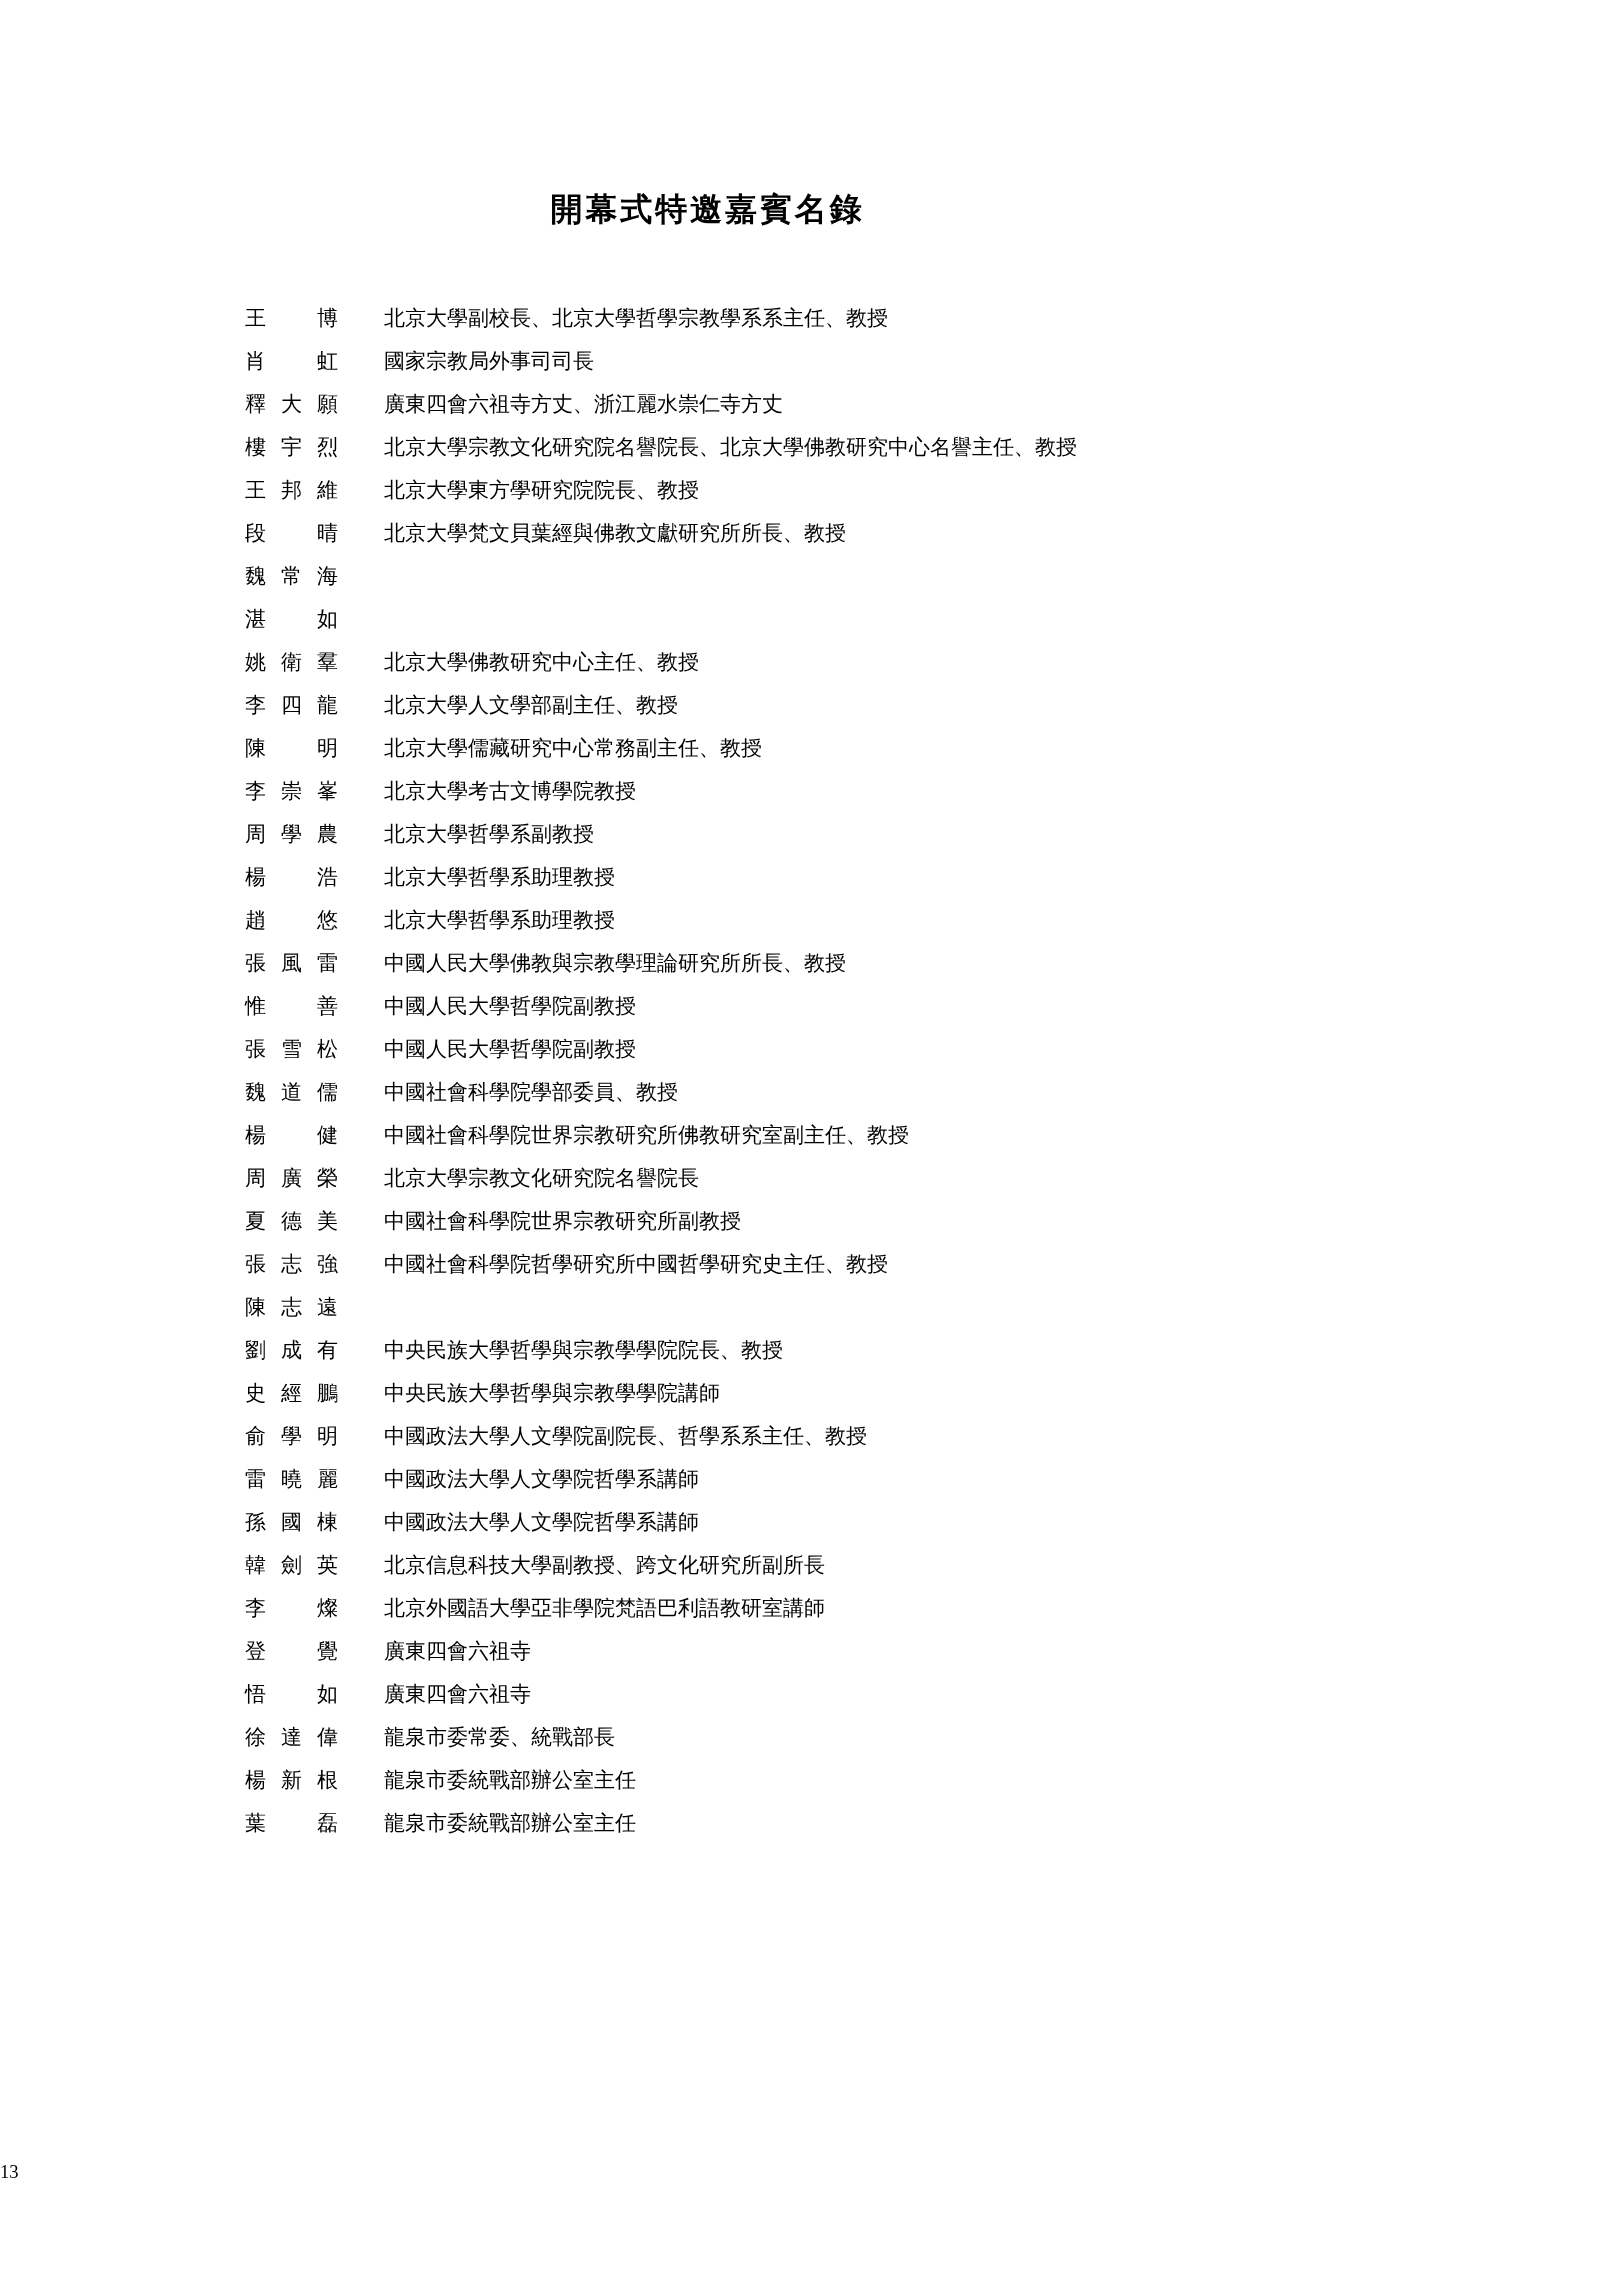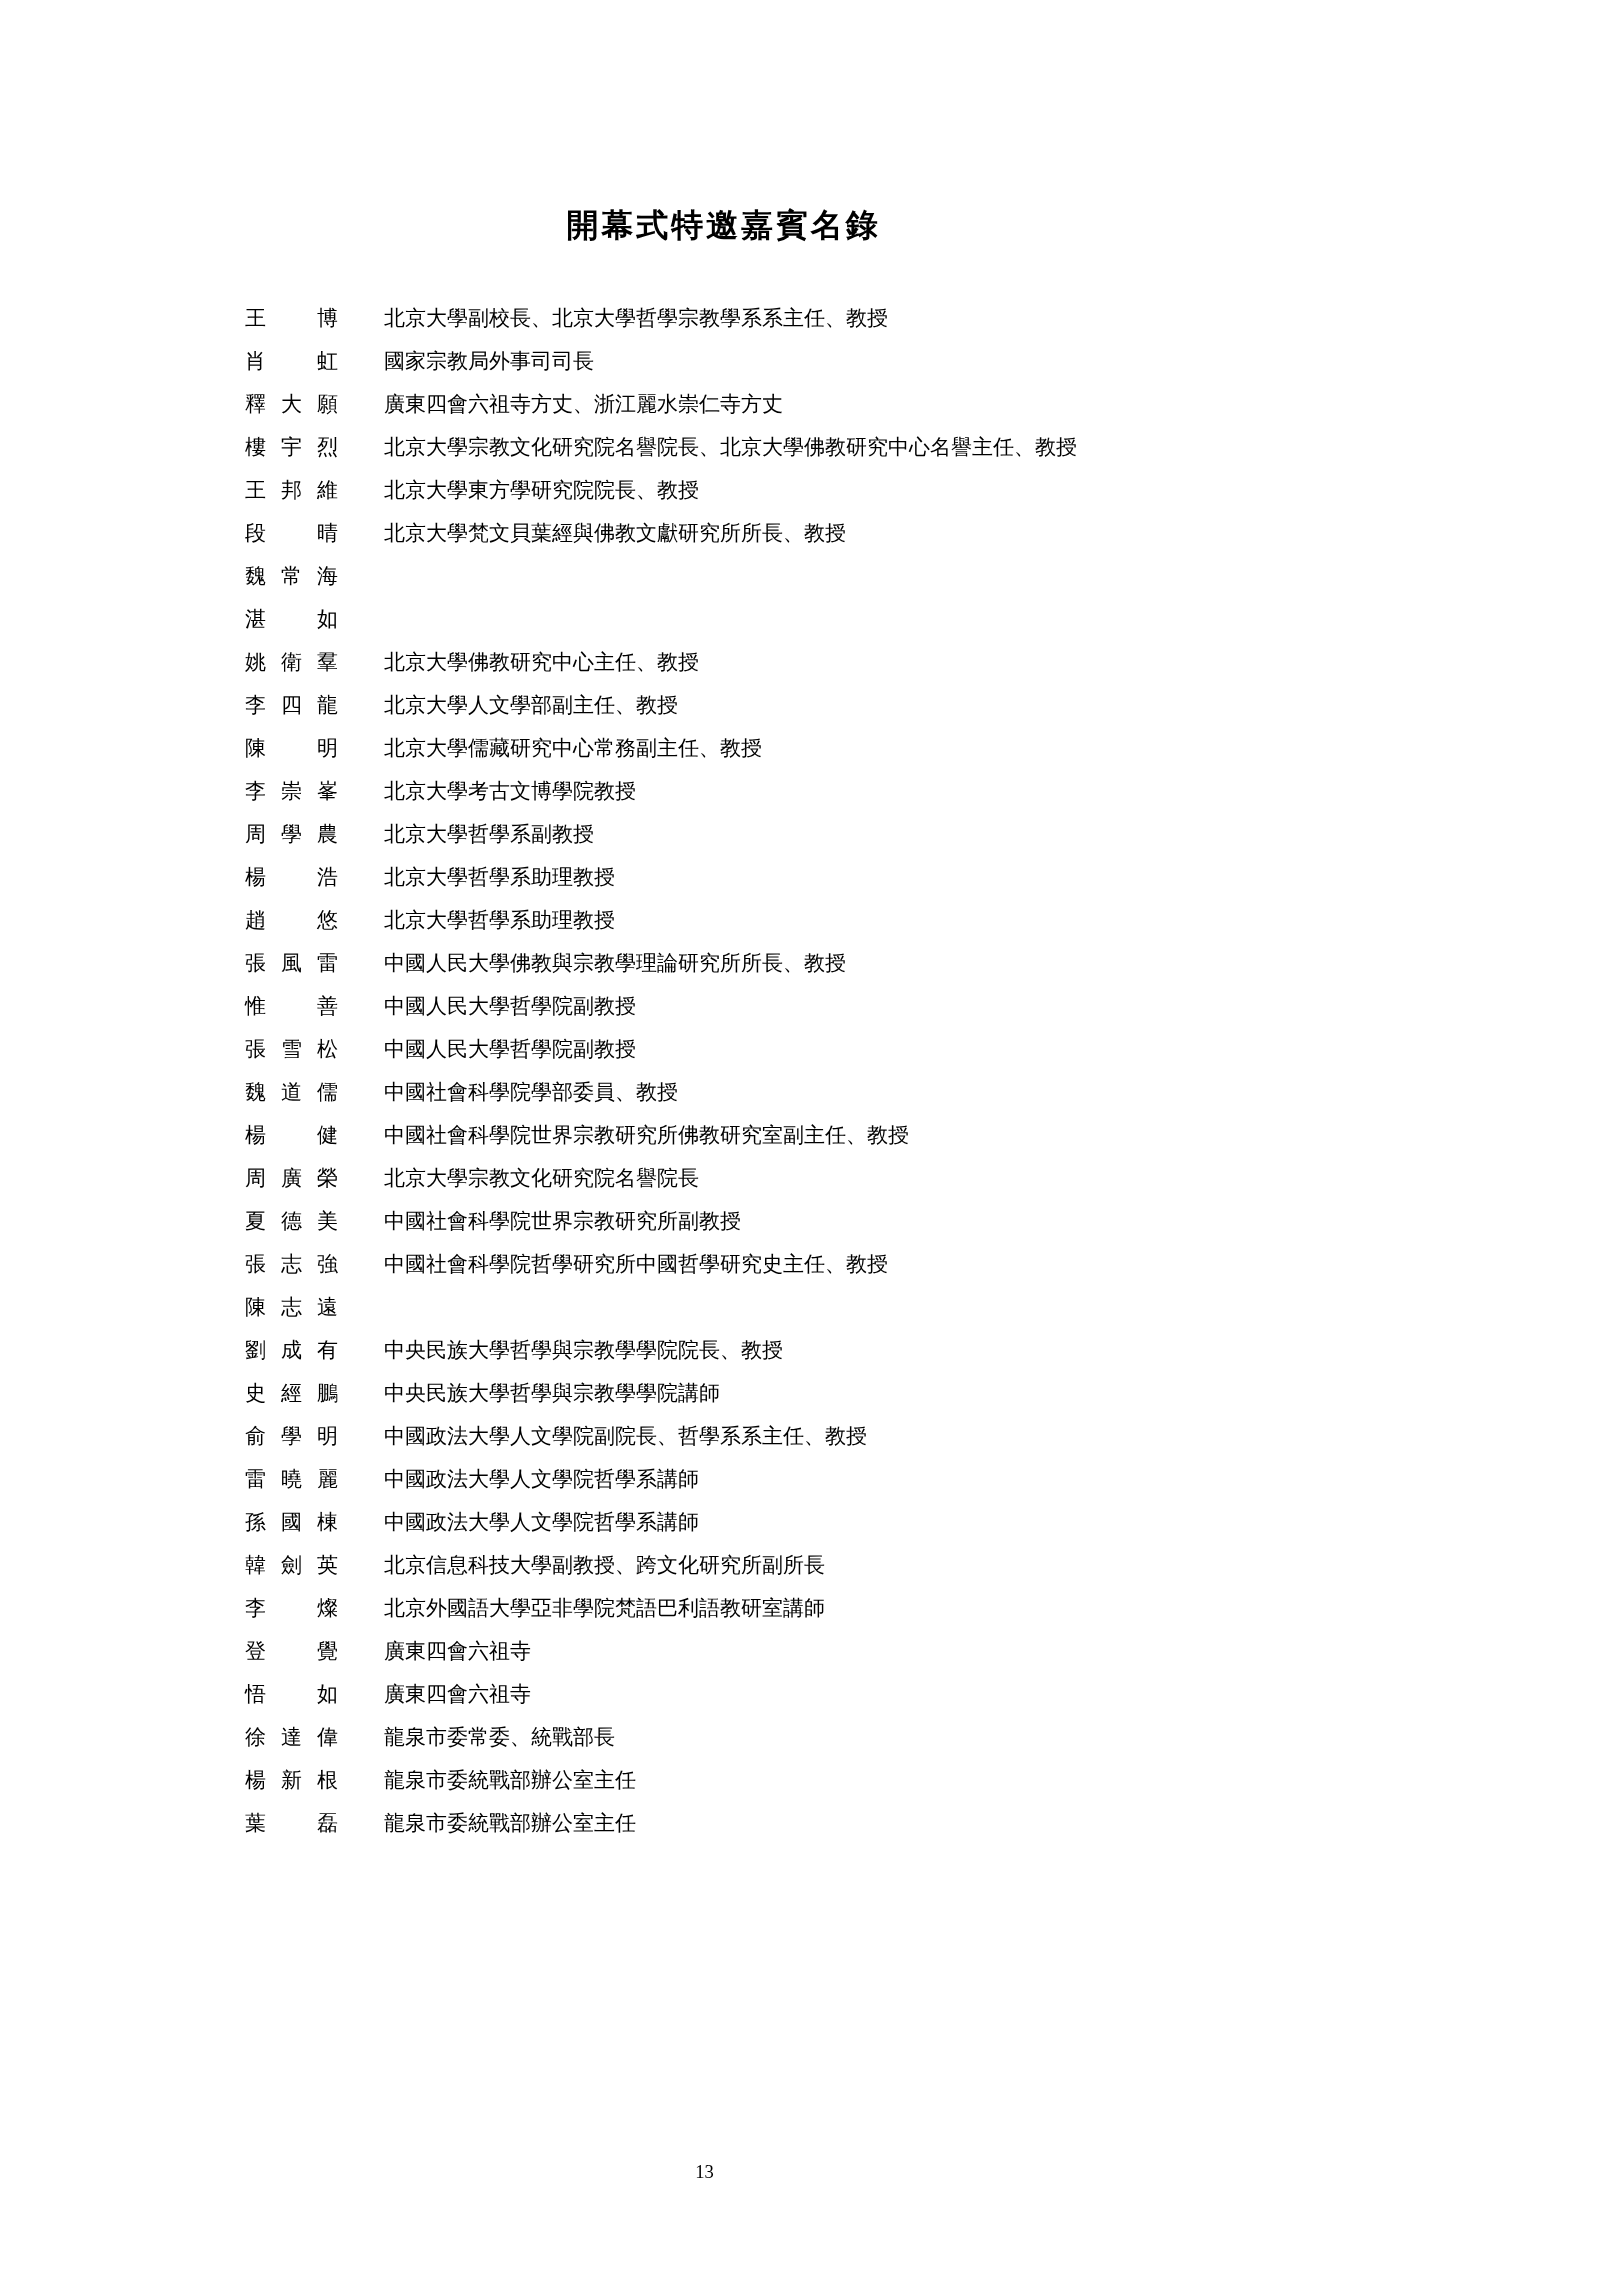--- a/index.html
+++ b/index.html
@@ -12,21 +12,21 @@
     width: 1621px;
     height: 2293px;
     color: #000000;
     font-family: "Liberation Serif", "DejaVu Serif", serif;
   }
   .doc-title {
     position: absolute;
     top: 188px;
     left: 0;
     width: 1415px;            
-    margin: 16px;
+    margin: 0;
     text-align: center;
     font-size: 32px;
     font-weight: bold;
     letter-spacing: 2.9px;
     white-space: nowrap;
   }
   .guest-list {
     position: absolute;
     left: 245px;
     top: 297px;
@@ -46,21 +46,20 @@
     flex: 0 0 93px;
   }
   .guest-title {
     margin-left: 46px;
   }
   .page-number {
     position: absolute;
     top: 2161px;
     left: 0;
     width: 1409px;
-    text-align: center;
     font-size: 18.6px;
   }
 </style>
 </head>
 <body>
 
 <h1 class="doc-title">開幕式特邀嘉賓名錄</h1>
 
 <div class="guest-list" id="guest-list">
   <div class="guest-row">

